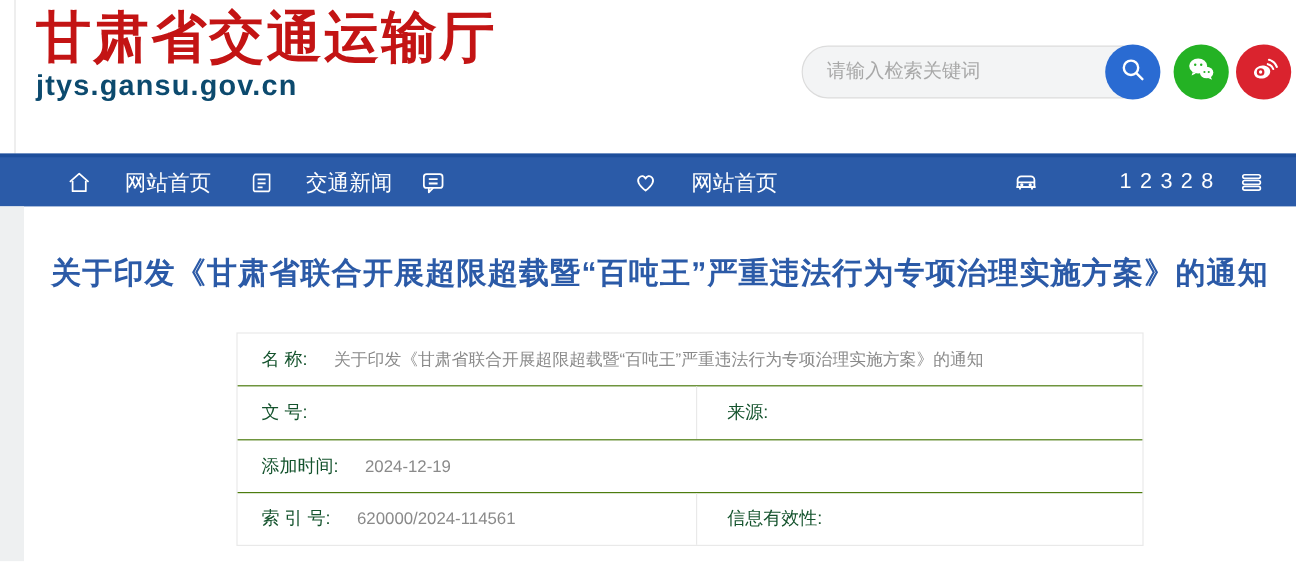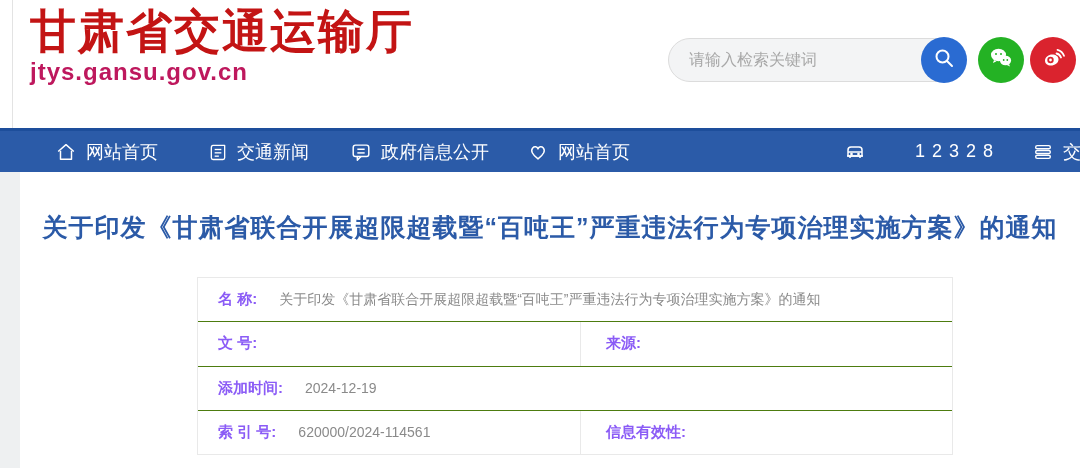--- a/index.html
+++ b/index.html
@@ -5,56 +5,56 @@
   html,body{margin:0;padding:0;}
   body{font-family:"Liberation Sans","DejaVu Sans",sans-serif;background:#ffffff;}
   .page{position:relative;width:1080px;height:468px;background:#ffffff;overflow:hidden;}
 
   
   .header{position:absolute;left:0;top:0;width:956px;height:128px;background:#ffffff;}
   .header-edge-line{position:absolute;left:12px;top:0;width:1px;height:128px;background:#e3e3e3;}
   .logo-block{position:absolute;left:30px;top:6px;cursor:pointer;}
   .site-name{font-family:"DejaVu Serif","Liberation Serif",serif;font-weight:bold;
              font-size:46px;line-height:50px;color:#c31414;letter-spacing:2px;}
-  .site-url{font-size:24px;font-weight:bold;color:#be185d;letter-spacing:1px;margin-top:2px;
+  .site-url{font-size:24px;font-weight:bold;color:#0c4a6e;letter-spacing:1px;margin-top:2px;
             font-family:"Liberation Sans",sans-serif;}
   .search-wrap{position:absolute;left:668px;top:38px;width:290px;height:44px;}
   .search-input{width:100%;height:100%;box-sizing:border-box;border:1px solid #dcdcdc;
                 border-radius:22px;background:#f3f4f5;padding:0 52px 0 20px;font-size:16px;
                 color:#555;outline:none;font-family:"Liberation Sans",sans-serif;}
   .search-input::placeholder{color:#a8a8a8;}
   .circle-btn{position:absolute;top:37px;width:46px;height:46px;border-radius:50%;
               display:flex;align-items:center;justify-content:center;cursor:pointer;}
   .btn-search{left:921px;background:#2a6bd2;}
   .btn-wechat{left:978px;background:#24b224;}
   .btn-weibo{left:1030px;background:#da232e;}
 
   
   .nav{position:absolute;left:0;top:128px;width:1080px;height:44px;background:#2b5ba8;
        border-top:3px solid #1d4e9b;box-sizing:border-box;overflow:hidden;}
-  .nav-item{position:absolute;top:0;height:41px;display:flex;align-items:center;gap:9px;
+  .nav-item{position:absolute;top:0;height:41px;display:flex;align-items:center;gap:27px;
             color:#ffffff;font-size:18px;white-space:nowrap;cursor:pointer;}
   .nav-item svg{display:block;}
   .nav-num{letter-spacing:7px;margin-left:39px;}
 
   
   .left-strip{position:absolute;left:0;top:172px;width:20px;height:296px;background:#eef0f1;}
   .article-title{position:absolute;left:20px;top:211px;width:1060px;text-align:center;
                  font-size:25px;font-weight:bold;color:#2b5aa7;letter-spacing:1px;}
 
   
   .meta-table{position:absolute;left:197px;top:277px;width:756px;height:178px;
               border:1px solid #e9e9e9;box-sizing:border-box;display:flex;flex-direction:column;}
   .mt-row{flex:1;display:flex;border-top:1px solid #4d7c0f;box-sizing:border-box;}
   .mt-row:first-child{border-top:none;}
   .mt-cell{display:flex;align-items:center;box-sizing:border-box;padding-left:20px;}
   .mt-cell.half-l{width:382px;}
   .mt-cell.half-r{flex:1;border-left:1px solid #e9e9e9;padding-left:25px;}
   .mt-cell.full{width:100%;}
-  .lbl{font-size:15px;font-weight:bold;color:#8b5cf6;white-space:pre;}
+  .lbl{font-size:15px;font-weight:normal;color:#14532d;white-space:pre;}
   .val{font-size:14px;color:#8a8a8a;margin-left:22px;white-space:nowrap;}
   .val.italic{font-style:italic;}
 </style>
 </head>
 <body>
 
 <div class="page">
 
   <div class="header">
     <div class="header-edge-line"></div>
@@ -131,21 +131,20 @@
 
     <div class="nav-item" style="left:350px">
       <span>
         <svg width="22" height="22" viewBox="0 0 24 24" fill="none" stroke="#ffffff" stroke-width="1.6" stroke-linejoin="round">
           <rect x="3.5" y="4.5" width="17" height="12.5" rx="2.5"></rect>
           <path d="M8 17 L8 21 L12 17"></path>
           <line x1="8" y1="9" x2="16" y2="9"></line>
             <line x1="8" y1="13" x2="16" y2="13"></line>
         </svg>
       </span>
-      <span>政府信息公开</span>
     </div>
 
     <div class="nav-item" style="left:527px">
       <span>
         <svg width="22" height="22" viewBox="0 0 24 24" fill="none" stroke="#ffffff" stroke-width="1.6" stroke-linejoin="round">
           <path d="M12 19.5 C5.5 14.5 3.8 10.5 6.2 7.6 C8.2 5.3 11 6.2 12 8.6 C13 6.2 15.8 5.3 17.8 7.6 C20.2 10.5 18.5 14.5 12 19.5 Z"></path>
         </svg>
       </span>
       <span>网站首页</span>
     </div>

